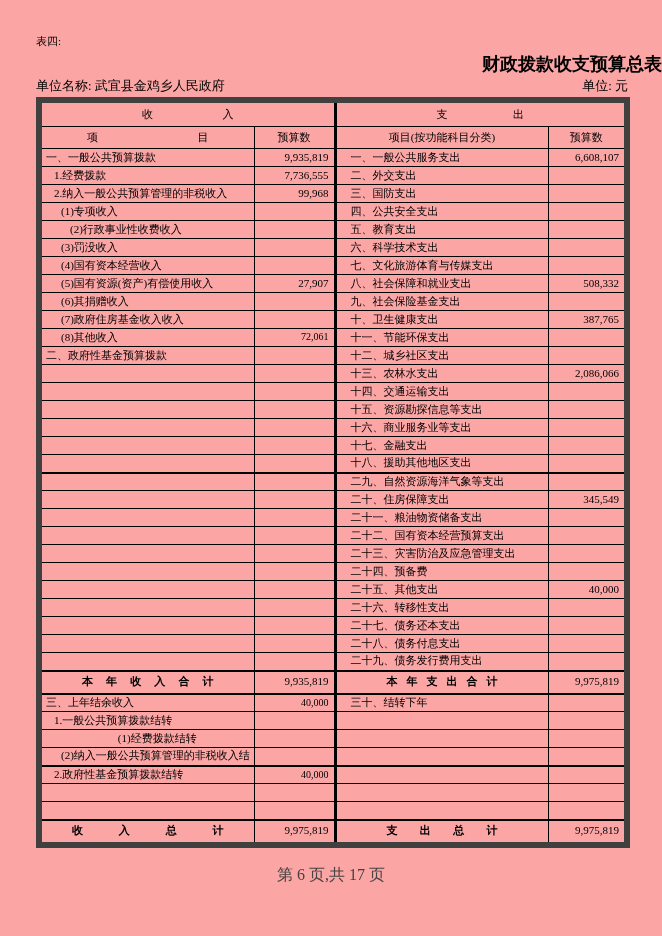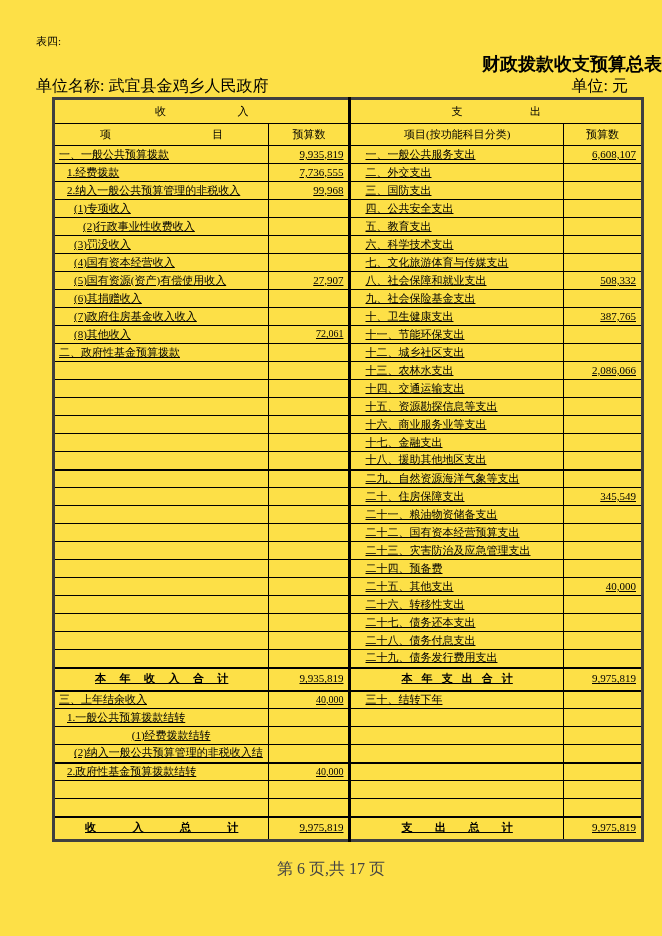--- a/index.html
+++ b/index.html
@@ -1,35 +1,35 @@
 <!DOCTYPE html>
 <html><head>
 <meta charset="utf-8">
 <style>
   html,body{margin:0;padding:0;background:#e8e8e8;}
   .page{
-    width:662px;height:936px;background:#fde047;position:relative;
+    width:662px;height:936px;background:#fca5a5;position:relative;
     font-family:"Liberation Serif","DejaVu Serif",serif;
     color:#000;overflow:hidden;box-sizing:border-box;padding-top:34px;
   }
   .table-label{margin:0 0 0 36px;font-size:11px;line-height:14px;}
   .doc-title{text-align:right;font-size:18px;font-weight:bold;margin:5px 0 3px 0;line-height:22px;}
-  .unit-row{display:flex;justify-content:space-between;margin:0 34px 4px 36px;font-size:16px;line-height:15px;}
+  .unit-row{display:flex;justify-content:space-between;margin:0 34px 4px 36px;font-size:13px;line-height:15px;}
   table.budget{
     border-collapse:collapse;table-layout:fixed;
-    margin-left:52px;width:592px;
-    border:3px solid #404040;font-size:11px;
+    margin-left:36px;width:592px;
+    border:6px solid #404040;font-size:11px;
   }
   col.c-item{width:215px;} col.c-val{width:81px;}
   col.c-item2{width:213px;} col.c-val2{width:79px;}
   td{border:1px solid #000;padding:0;overflow:hidden;white-space:nowrap;line-height:1.05;vertical-align:middle;}
   td.mid{border-left:3px solid #000;}
   tr.h1 td{height:23px;}
   tr.h2 td{height:21px;}
-  tbody tr{height:18px;text-decoration:underline;}
+  tbody tr{height:18px;}
   tr.total td,tr.grand td{height:21px;}
   .spread{text-align:justify;text-align-last:justify;padding:0 100px;}
   .jhdr{text-align:justify;text-align-last:justify;padding:0 45px;}
   .c{text-align:center;}
   .item{padding-left:4px;}
   .val{text-align:right;padding-right:5px;}
   .sm{font-size:10px;}
   tr.tt td{border-top:2px solid #000;}
   tr.total td{border-top:2px solid #000;border-bottom:2px solid #000;}
   tr.grand td{border-top:2px solid #000;}

